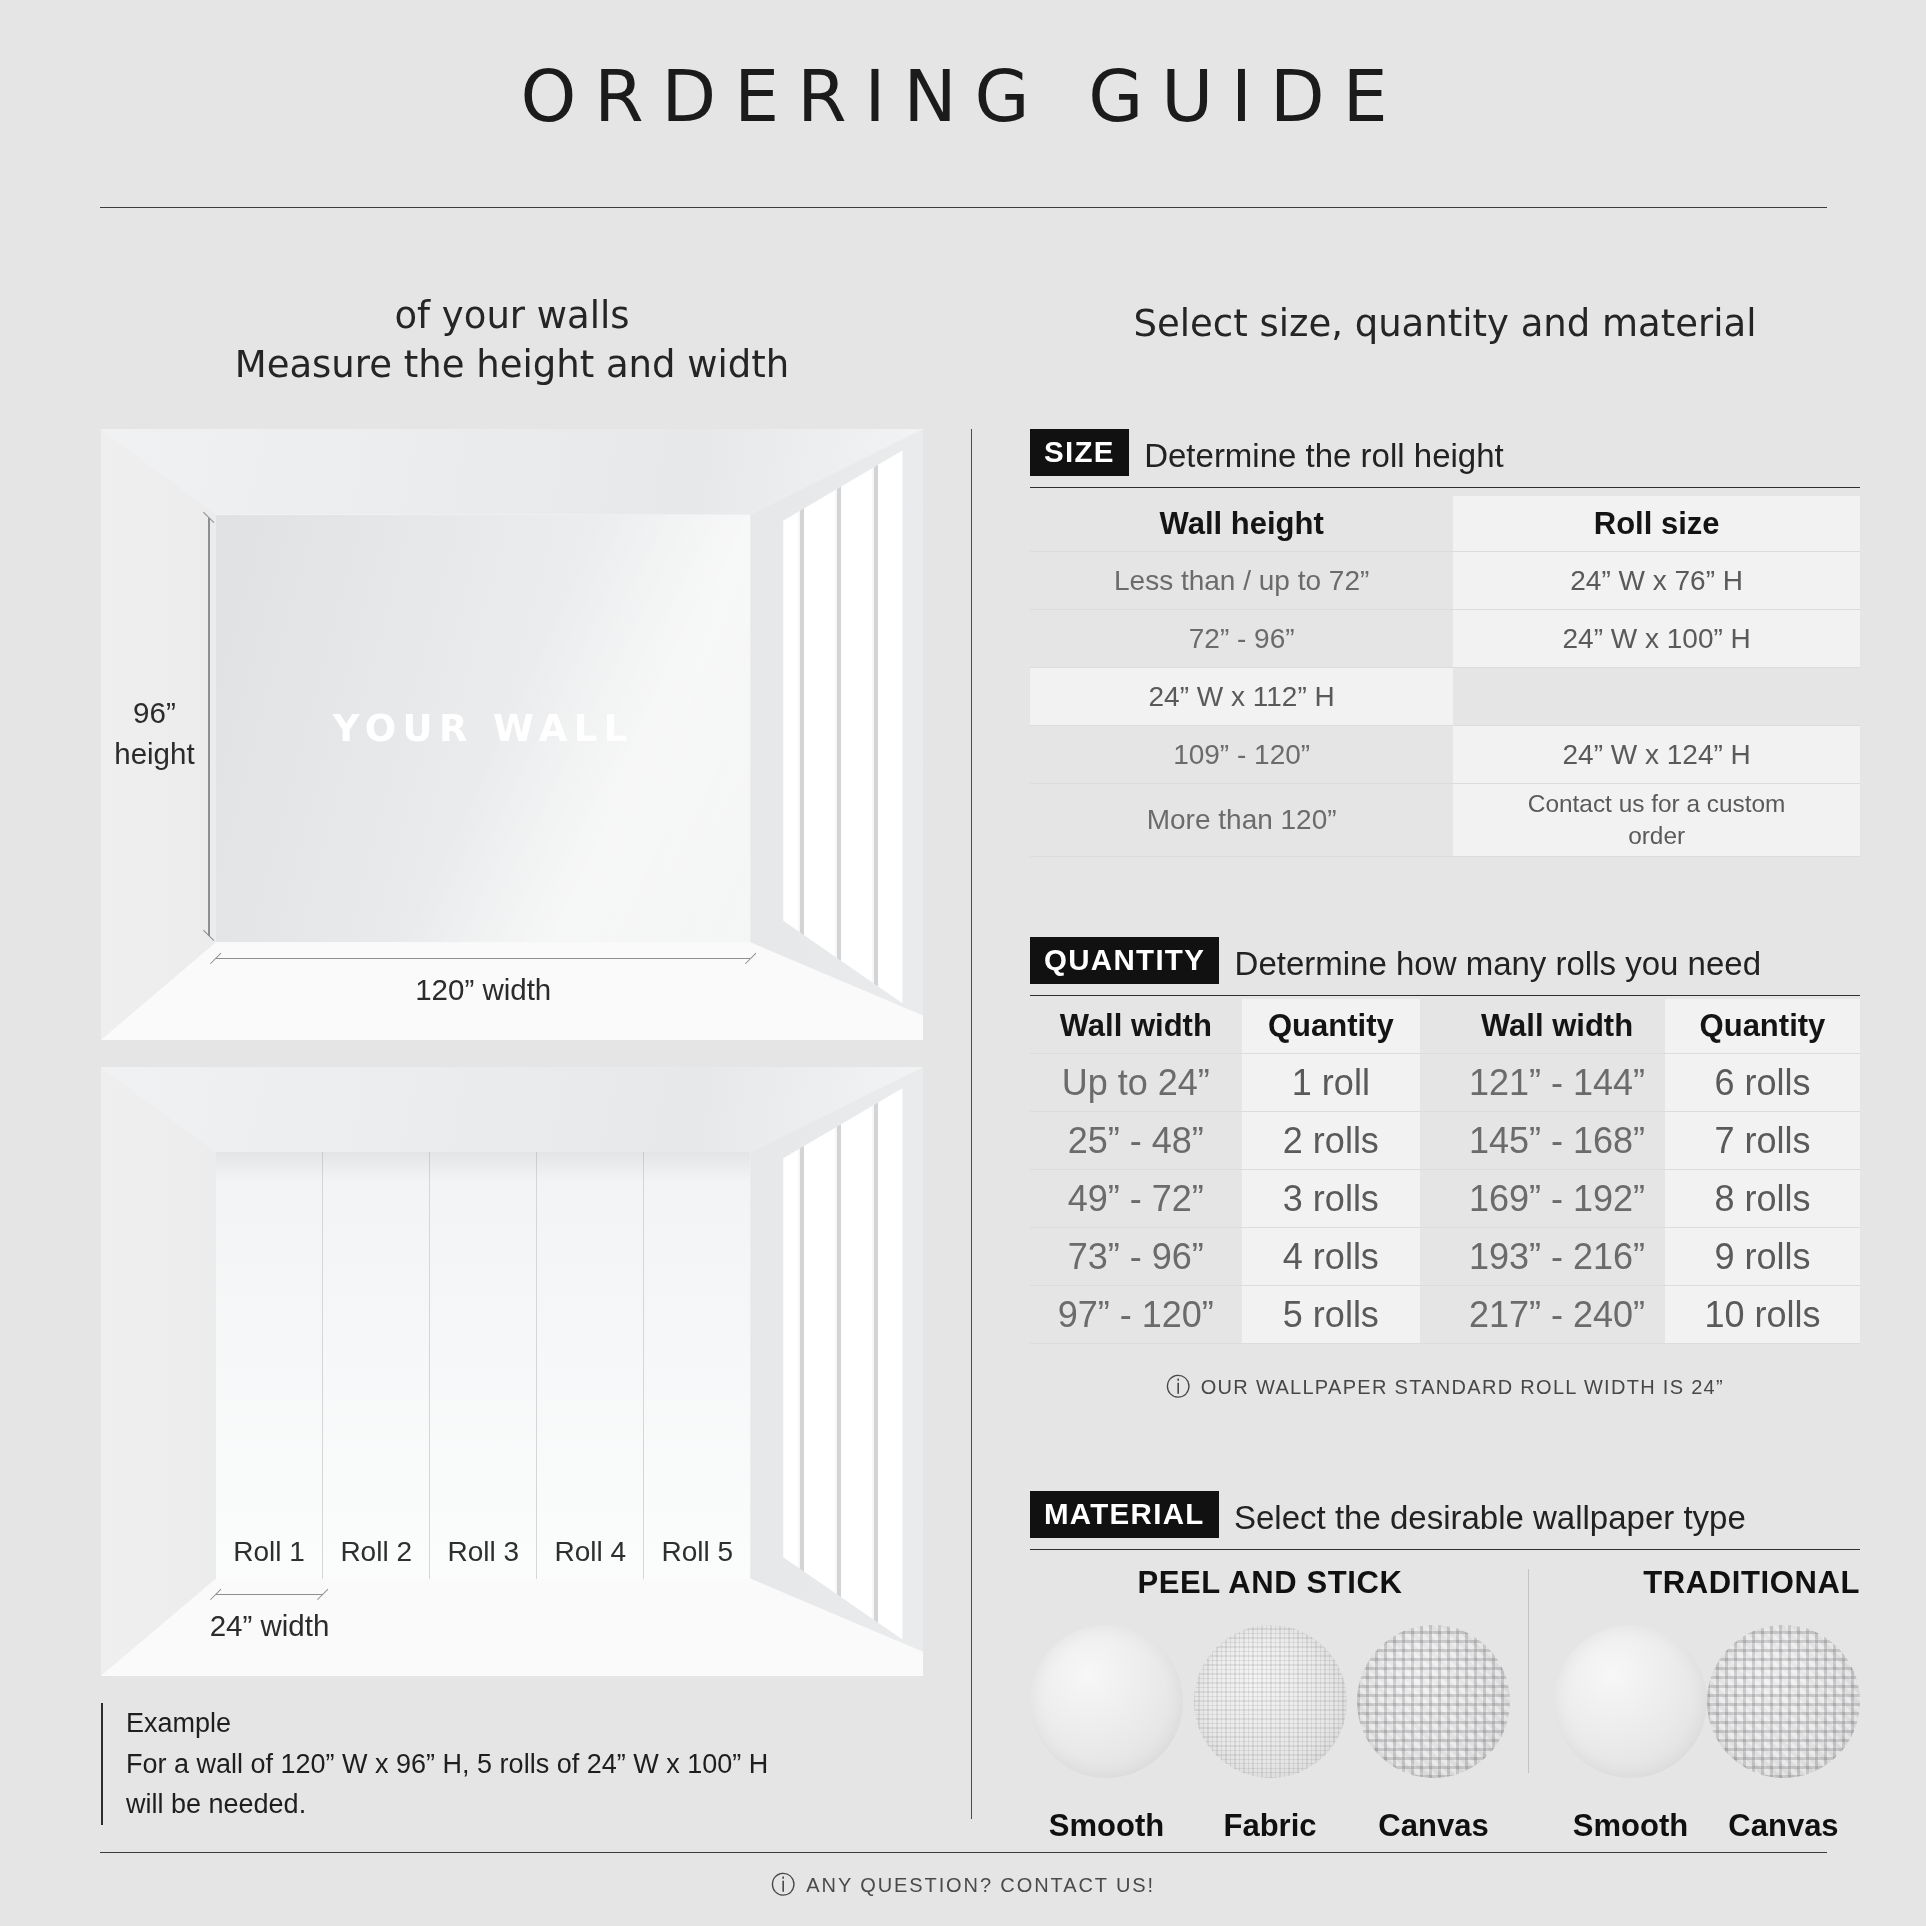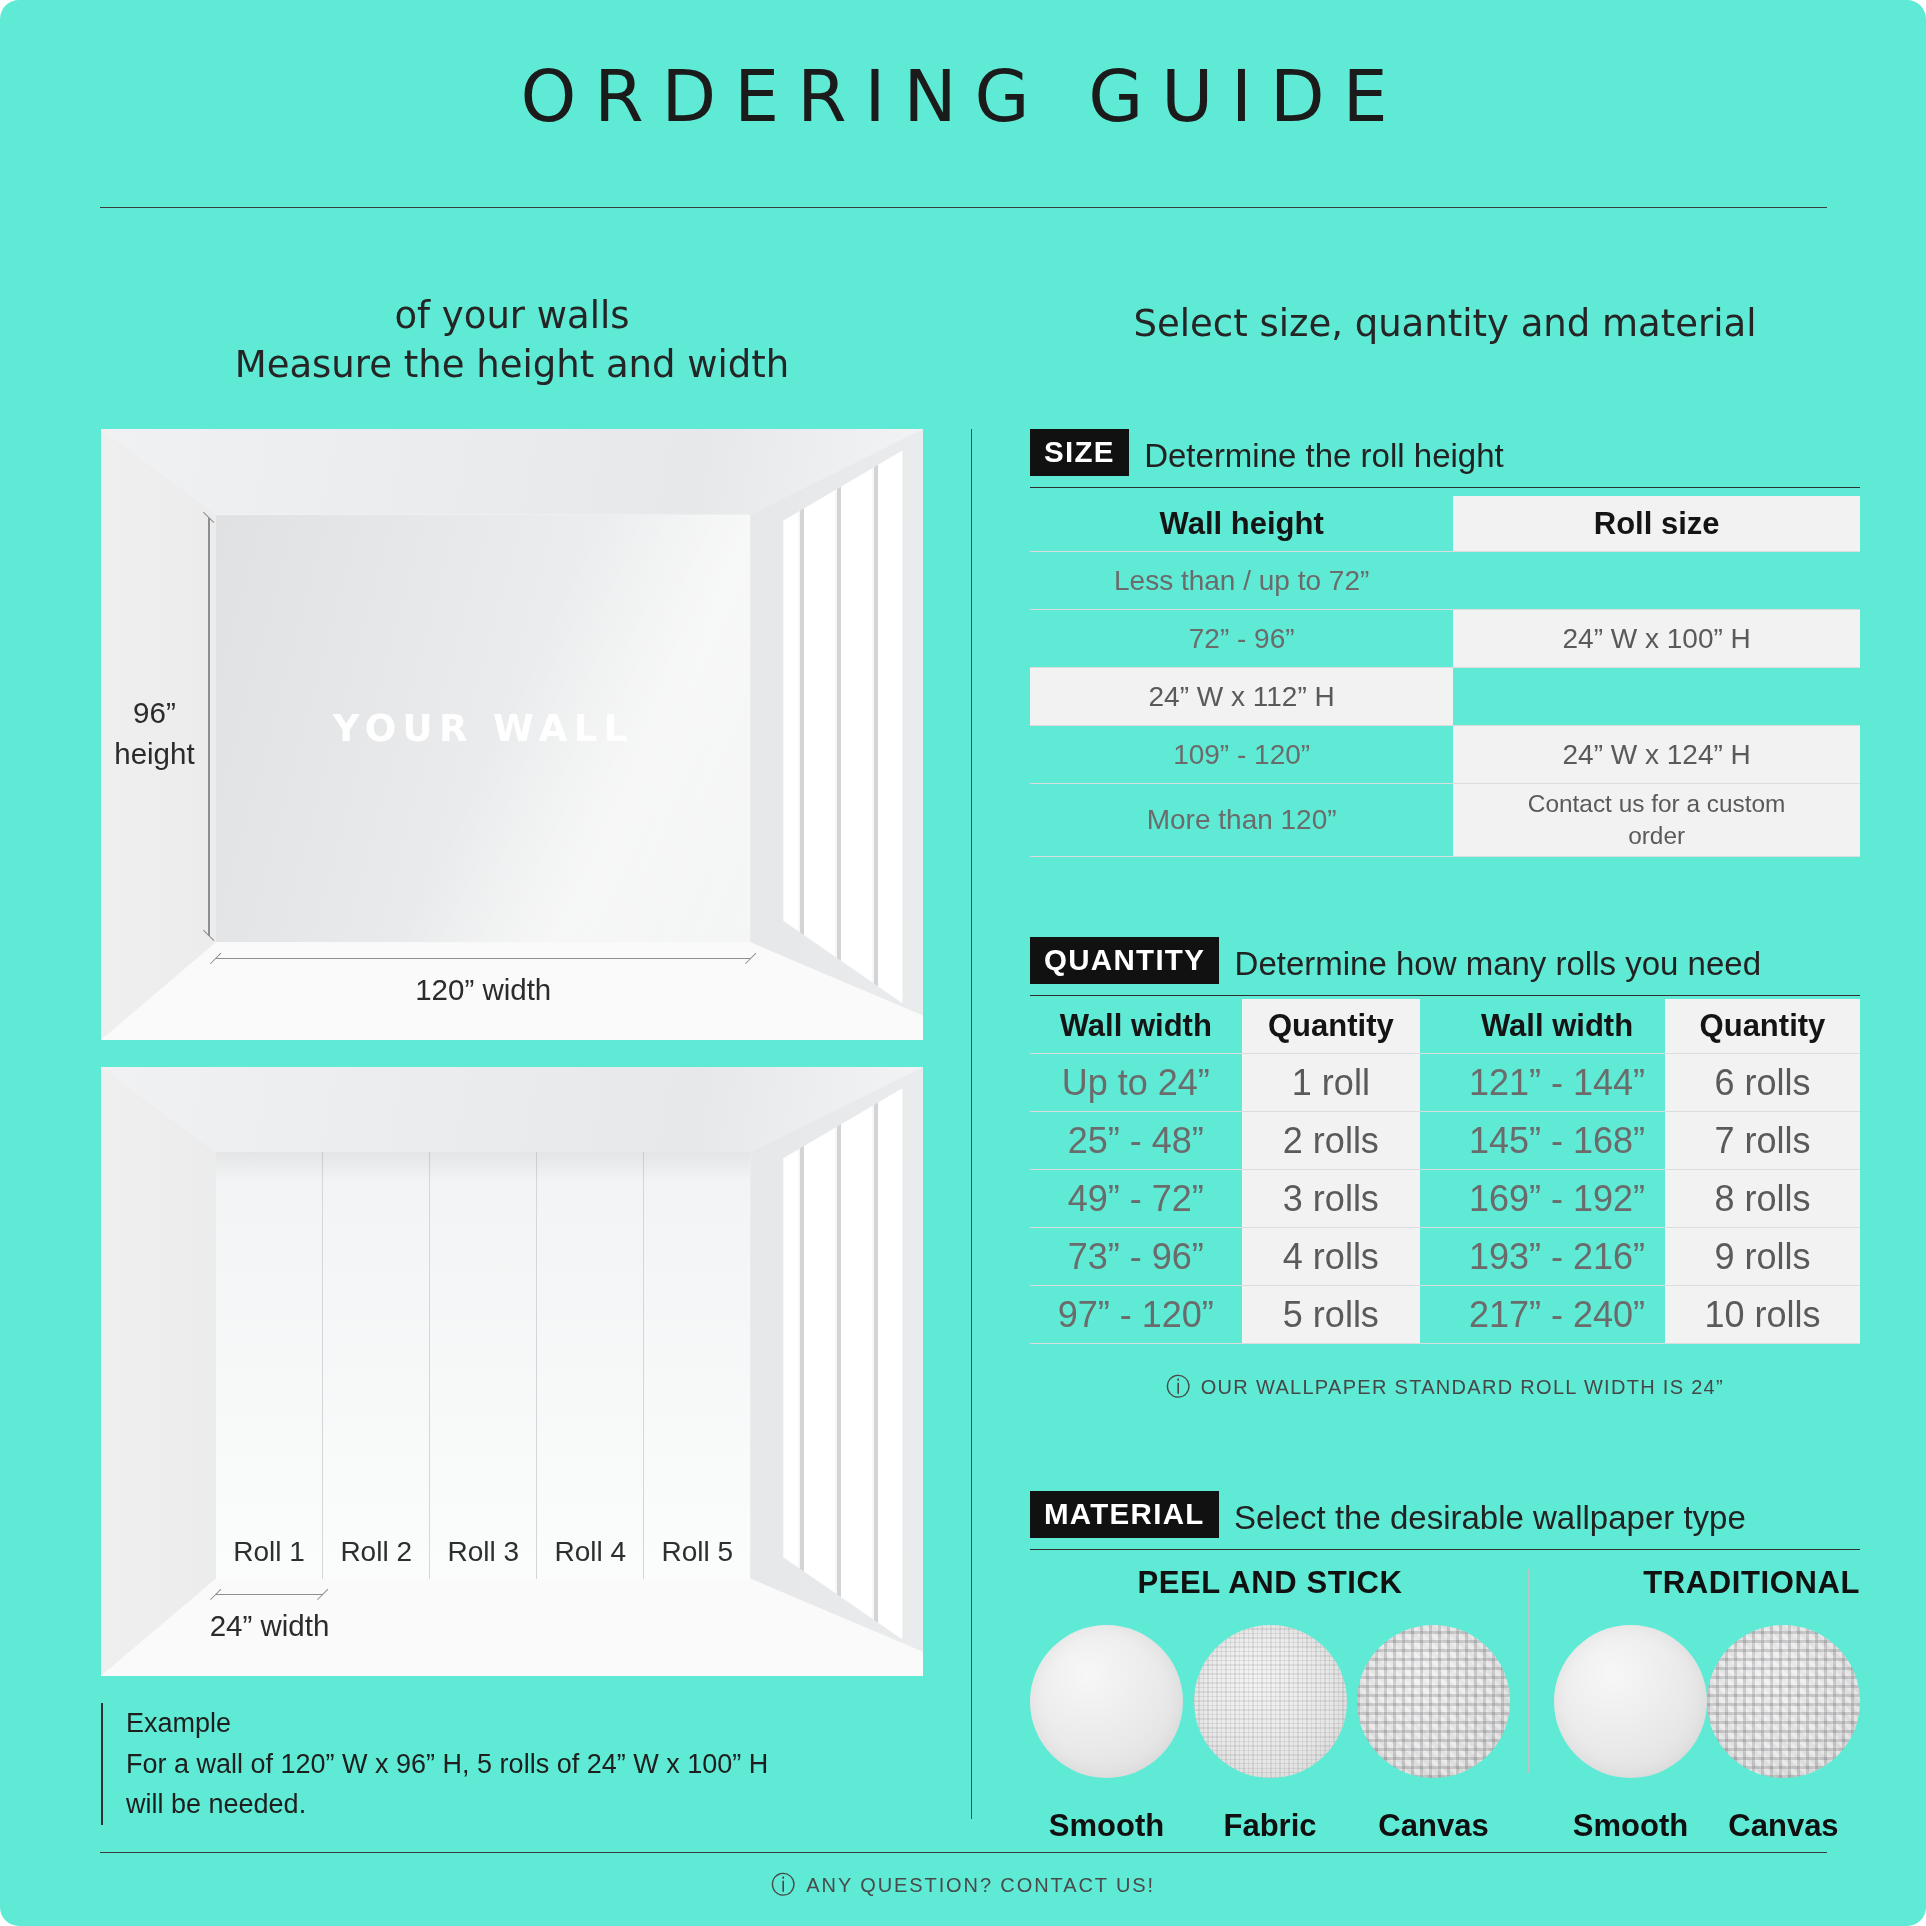--- a/index.html
+++ b/index.html
@@ -1,19 +1,19 @@
 <!DOCTYPE html>
 <html style="font-size:10.3px"><head>
 <meta charset="utf-8">
 <style>
   * { margin:0; padding:0; box-sizing:border-box; }
   html,body { background:#ffffff; }
   #page {
-    position:relative; width:1926px; height:1926px; background:#5eead4;
-    font-family:"Liberation Sans", sans-serif; color:#1c1c1c; overflow:hidden;border-radius:19px;
+    position:relative; width:1926px; height:1926px; background:#e5e5e5;
+    font-family:"Liberation Sans", sans-serif; color:#1c1c1c; overflow:hidden;
   }
 
   
   .main-title {
     position:absolute; top:55px; left:0; width:100%; text-align:center;
     font-family:"DejaVu Sans", sans-serif; font-size:71px; letter-spacing:18px;
     color:#1b1b1b; font-weight:500;
   }
   .rule { position:absolute; left:100px; width:1727px; border-top:1.9px solid #3b3b3b; }
   .rule-top { top:207px; }
@@ -206,20 +206,21 @@
     <span class="badge">SIZE</span>
     <span class="section-title">Determine the roll height</span>
   </div>
   <div class="size-table">
     <div class="st-row st-head">
       <div class="st-c">Wall height</div>
       <div class="st-c st-r">Roll size</div>
     </div>
     <div class="st-row">
       <div class="st-c">Less than / up to 72”</div>
+      <div class="st-c st-r">24” W x 76” H</div>
     </div>
     <div class="st-row">
       <div class="st-c">72” - 96”</div>
       <div class="st-c st-r">24” W x 100” H</div>
     </div>
     <div class="st-row">
       <div class="st-c st-r">24” W x 112” H</div>
     </div>
     <div class="st-row">
       <div class="st-c">109” - 120”</div>

